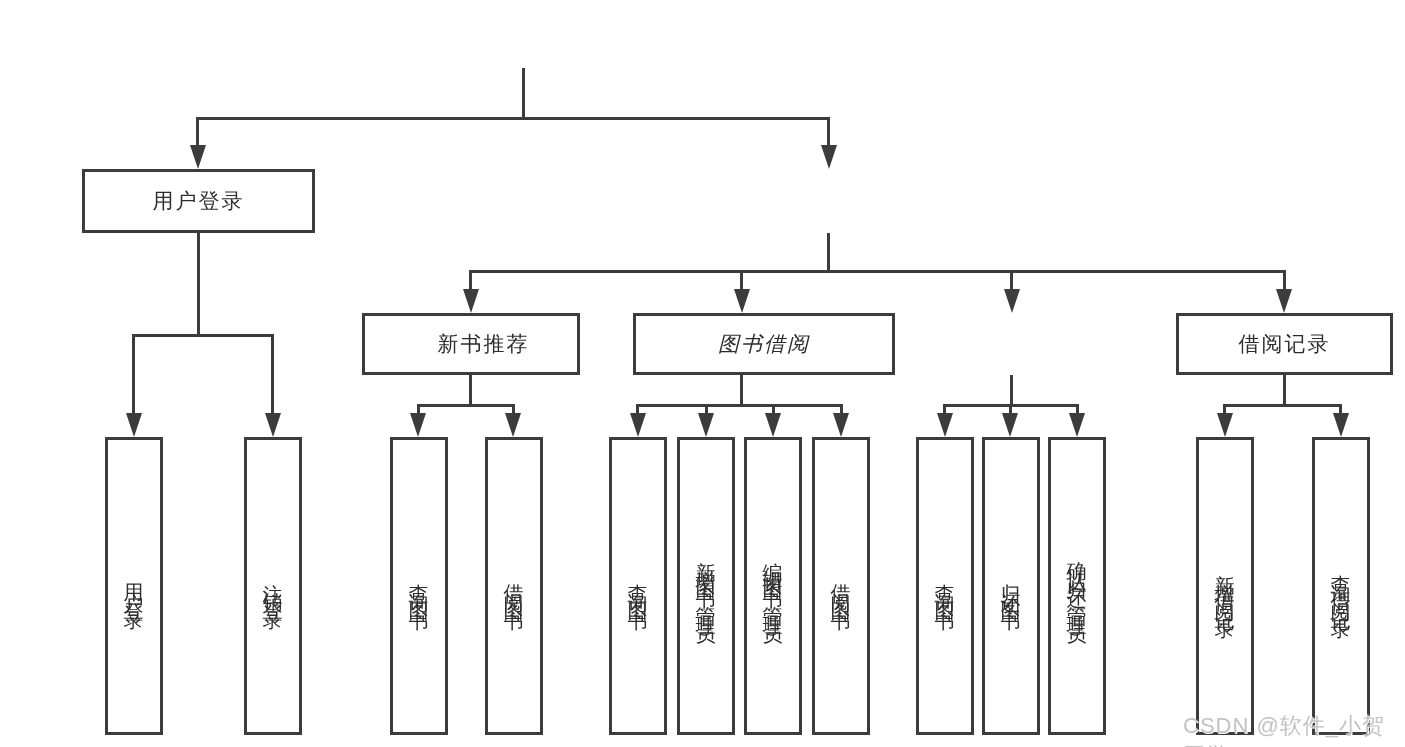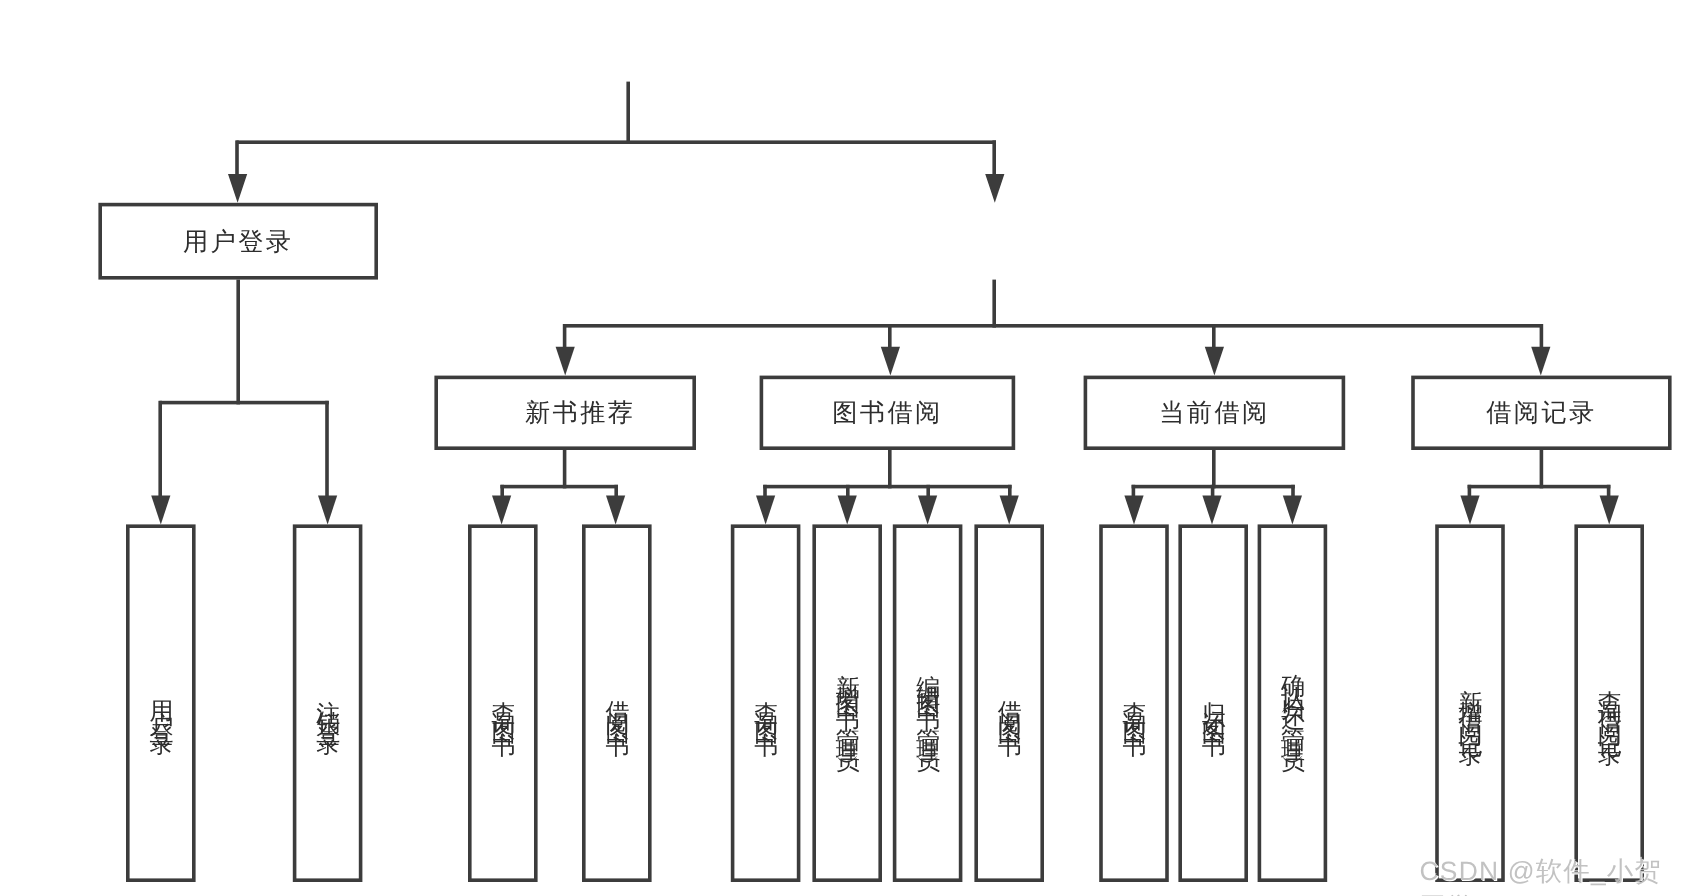--- a/index.html
+++ b/index.html
@@ -31,22 +31,21 @@
 </style>
 </head>
 <body>
 
 <div class="canvas">
 
 
   <div class="node" style="left:82px; top:169px; width:233px; height:64px;">用户登录</div>
 
   <div class="node" style="left:362px; top:313px; width:218px; height:62px;padding-left:25px;">新书推荐</div>
-  <div class="node" style="left:633px; top:313px; width:213px; height:62px;">图书借阅</div>
-  <div class="node" style="left:903px; top:313px; width:218px; height:62px;">当前借阅</div>
+  <div class="node" style="left:633px; top:313px; width:262px; height:62px;font-style:italic;">图书借阅</div>
   <div class="node" style="left:1176px; top:313px; width:217px; height:62px;">借阅记录</div>
 
   <div class="node vnode" style="left:105px; top:437px; width:58px; height:298px;">用户登录</div>
   <div class="node vnode" style="left:244px; top:437px; width:58px; height:298px;">注销登录</div>
 
   <div class="node vnode" style="left:390px; top:437px; width:58px; height:298px;">查询图书</div>
   <div class="node vnode" style="left:485px; top:437px; width:58px; height:298px;">借阅图书</div>
 
   <div class="node vnode" style="left:609px; top:437px; width:58px; height:298px;">查询图书</div>
   <div class="node vnode" style="left:677px; top:437px; width:58px; height:298px;">新增图书（管理员）</div>

